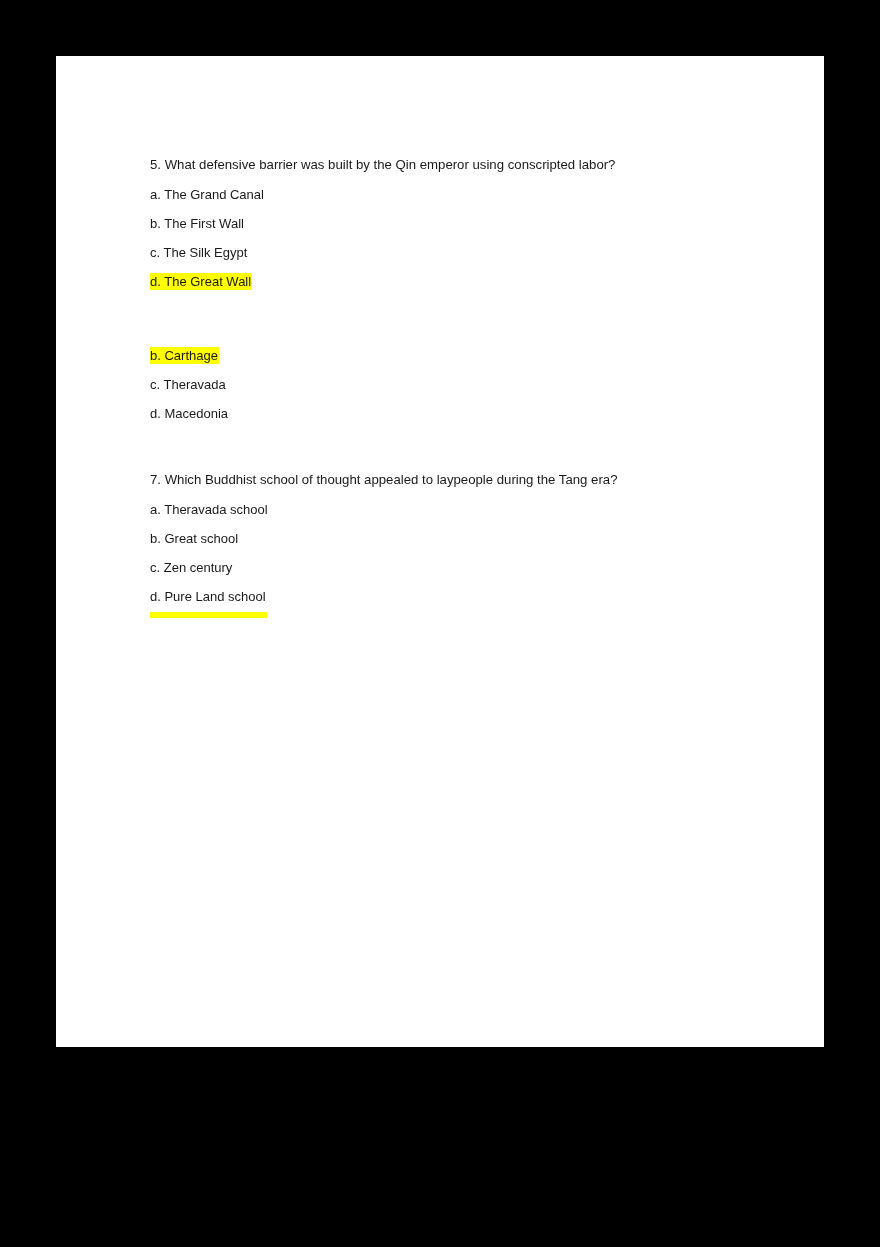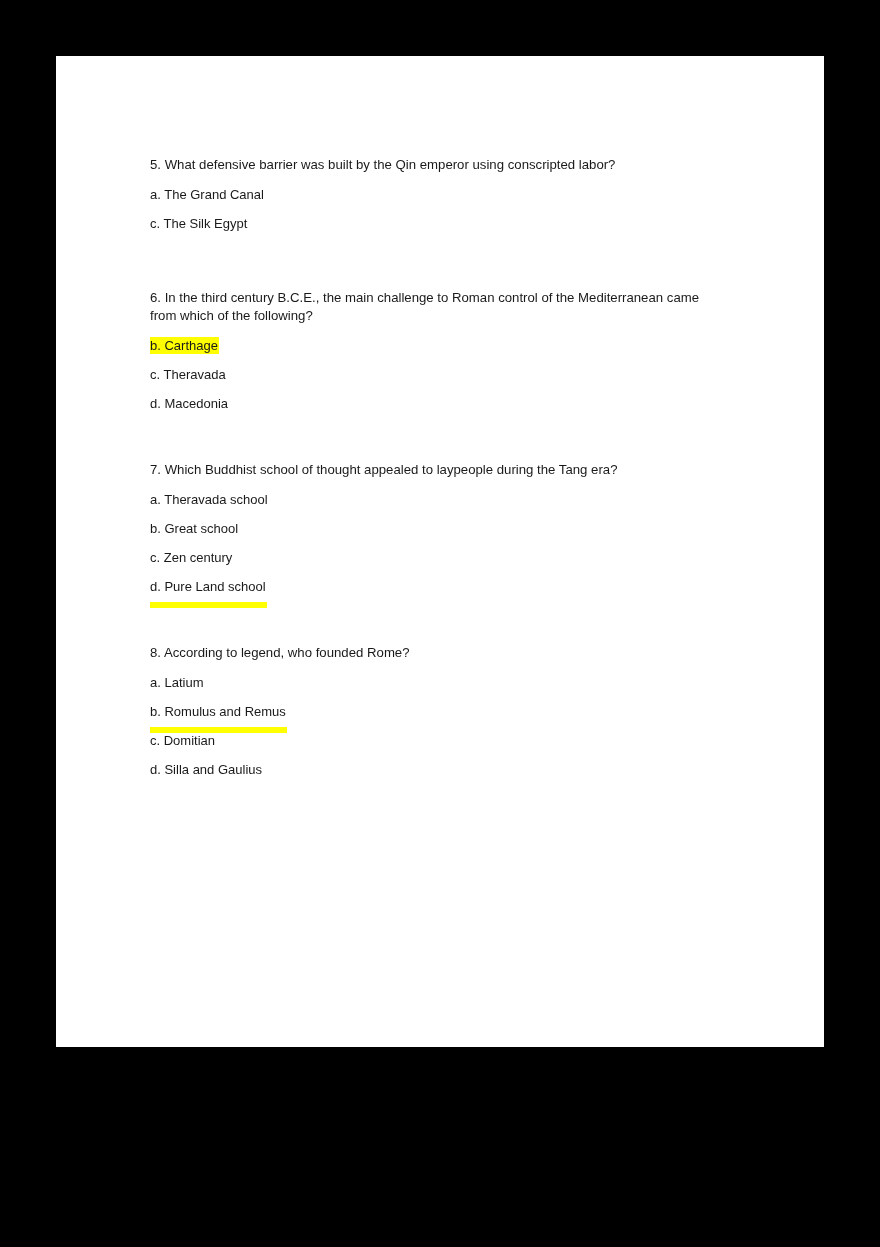--- a/index.html
+++ b/index.html
@@ -62,46 +62,40 @@
 </style>
 </head>
 <body>
 
 <div class="page">
   <div class="content">
 
     <div class="question-block">
       <div class="q-text">5. What defensive barrier was built by the Qin emperor using conscripted labor?</div>
       <div class="opt"><span class="txt">a. The Grand Canal</span></div>
+      <div class="opt"><span class="txt">b. The First Wall</span></div>
       <div class="opt"><span class="txt">c. The Silk Egypt</span></div>
+      <div class="opt hl"><span class="txt">d. The Great Wall</span></div>
     </div>
 
     <div class="spacer-6"></div>
 
     <div class="question-block">
-      <div class="q-text">6. In the third century B.C.E., the main challenge to Roman control of the Mediterranean came from which of the following?</div>
       <div class="opt hl"><span class="txt">b. Carthage</span></div>
       <div class="opt"><span class="txt">c. Theravada</span></div>
       <div class="opt"><span class="txt">d. Macedonia</span></div>
     </div>
 
     <div class="spacer-7"></div>
 
     <div class="question-block">
       <div class="q-text">7. Which Buddhist school of thought appealed to laypeople during the Tang era?</div>
       <div class="opt"><span class="txt">a. Theravada school</span></div>
       <div class="opt"><span class="txt">b. Great school</span></div>
       <div class="opt"><span class="txt">c. Zen century</span></div>
       <div class="opt underline"><span class="txt">d. Pure Land school</span></div>
     </div>
 
     <div class="spacer-8"></div>
 
-    <div class="question-block">
-      <div class="q-text">8. According to legend, who founded Rome?</div>
-      <div class="opt"><span class="txt">a. Latium</span></div>
-      <div class="opt underline"><span class="txt">b. Romulus and Remus</span></div>
-      <div class="opt"><span class="txt">c. Domitian</span></div>
-      <div class="opt"><span class="txt">d. Silla and Gaulius</span></div>
-    </div>
 
   </div>
 </div>
 
 </body></html>

